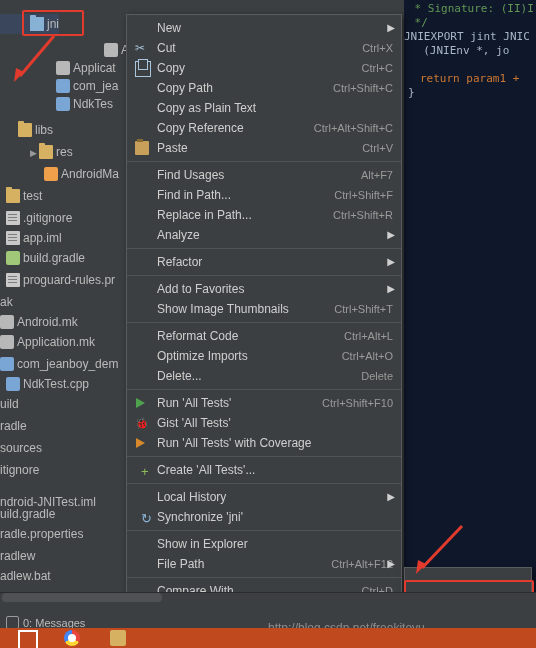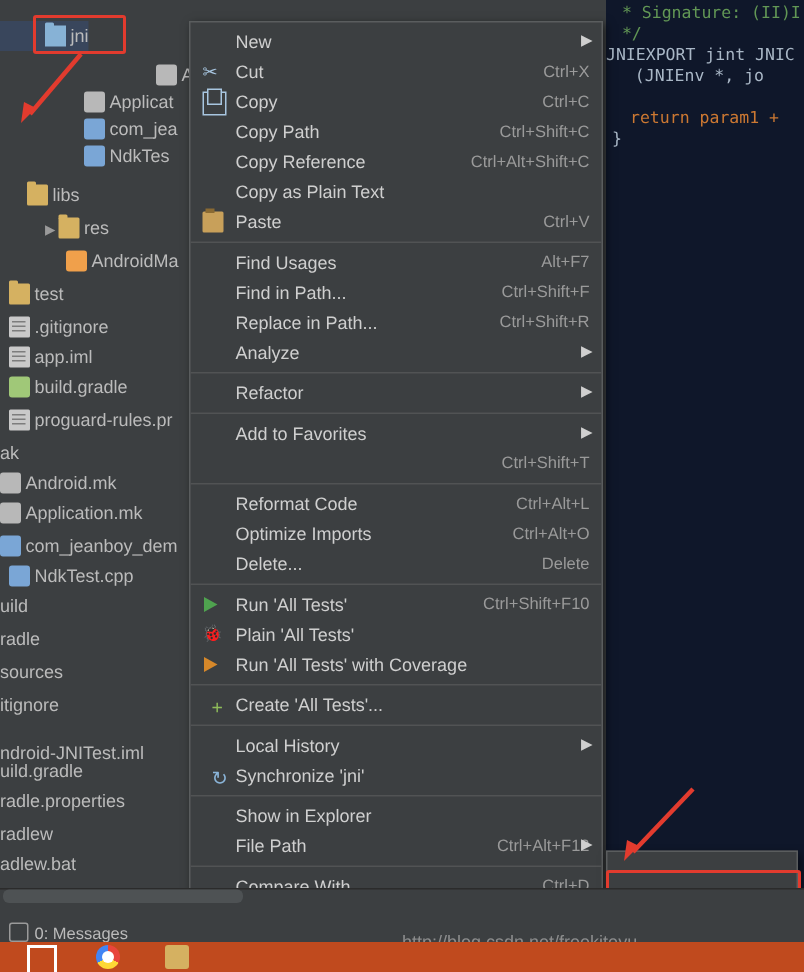--- a/index.html
+++ b/index.html
@@ -166,40 +166,40 @@
 
     <div class="jni-highlight" style="left:22px;top:10px;width:58px;height:22px;"></div>
   </div>
 
   <div class="menu">
     <div id="menu-items">
         <div class="mi"><span>New</span><span class="sub">▶</span></div>
         <div class="mi"><span class="mico ic-cut"></span><span>Cut</span><span class="acc">Ctrl+X</span></div>
         <div class="mi"><span class="mico ic-copy"></span><span>Copy</span><span class="acc">Ctrl+C</span></div>
         <div class="mi"><span>Copy Path</span><span class="acc">Ctrl+Shift+C</span></div>
+        <div class="mi"><span>Copy as Plain Text</span></div>
         <div class="mi"><span>Copy Reference</span><span class="acc">Ctrl+Alt+Shift+C</span></div>
-        <div class="mi"><span>Copy as Plain Text</span></div>
         <div class="mi"><span class="mico ic-paste"></span><span>Paste</span><span class="acc">Ctrl+V</span></div>
         <div class="sep"></div>
         <div class="mi"><span>Find Usages</span><span class="acc">Alt+F7</span></div>
         <div class="mi"><span>Find in Path...</span><span class="acc">Ctrl+Shift+F</span></div>
         <div class="mi"><span>Replace in Path...</span><span class="acc">Ctrl+Shift+R</span></div>
         <div class="mi"><span>Analyze</span><span class="sub">▶</span></div>
         <div class="sep"></div>
         <div class="mi"><span>Refactor</span><span class="sub">▶</span></div>
         <div class="sep"></div>
         <div class="mi"><span>Add to Favorites</span><span class="sub">▶</span></div>
-        <div class="mi"><span class="acc">Ctrl+Shift+T</span></div>
+        <div class="mi"><span>Show Image Thumbnails</span><span class="acc">Ctrl+Shift+T</span></div>
         <div class="sep"></div>
         <div class="mi"><span>Reformat Code</span><span class="acc">Ctrl+Alt+L</span></div>
         <div class="mi"><span>Optimize Imports</span><span class="acc">Ctrl+Alt+O</span></div>
         <div class="mi"><span>Delete...</span><span class="acc">Delete</span></div>
         <div class="sep"></div>
         <div class="mi"><span class="mico ic-run"></span><span>Run 'All Tests'</span><span class="acc">Ctrl+Shift+F10</span></div>
-        <div class="mi"><span class="mico ic-debug"></span><span>Plain 'All Tests'</span></div>
+        <div class="mi"><span class="mico ic-debug"></span><span>Gist 'All Tests'</span></div>
         <div class="mi"><span class="mico ic-cov"></span><span>Run 'All Tests' with Coverage</span></div>
         <div class="sep"></div>
         <div class="mi"><span class="mico">
             <span class="ic-plus">+</span>
           </span><span>Create 'All Tests'...</span></div>
         <div class="sep"></div>
         <div class="mi"><span>Local History</span><span class="sub">▶</span></div>
         <div class="mi"><span class="mico">
             <span class="ic-sync">↻</span>
           </span><span>Synchronize 'jni'</span></div>

